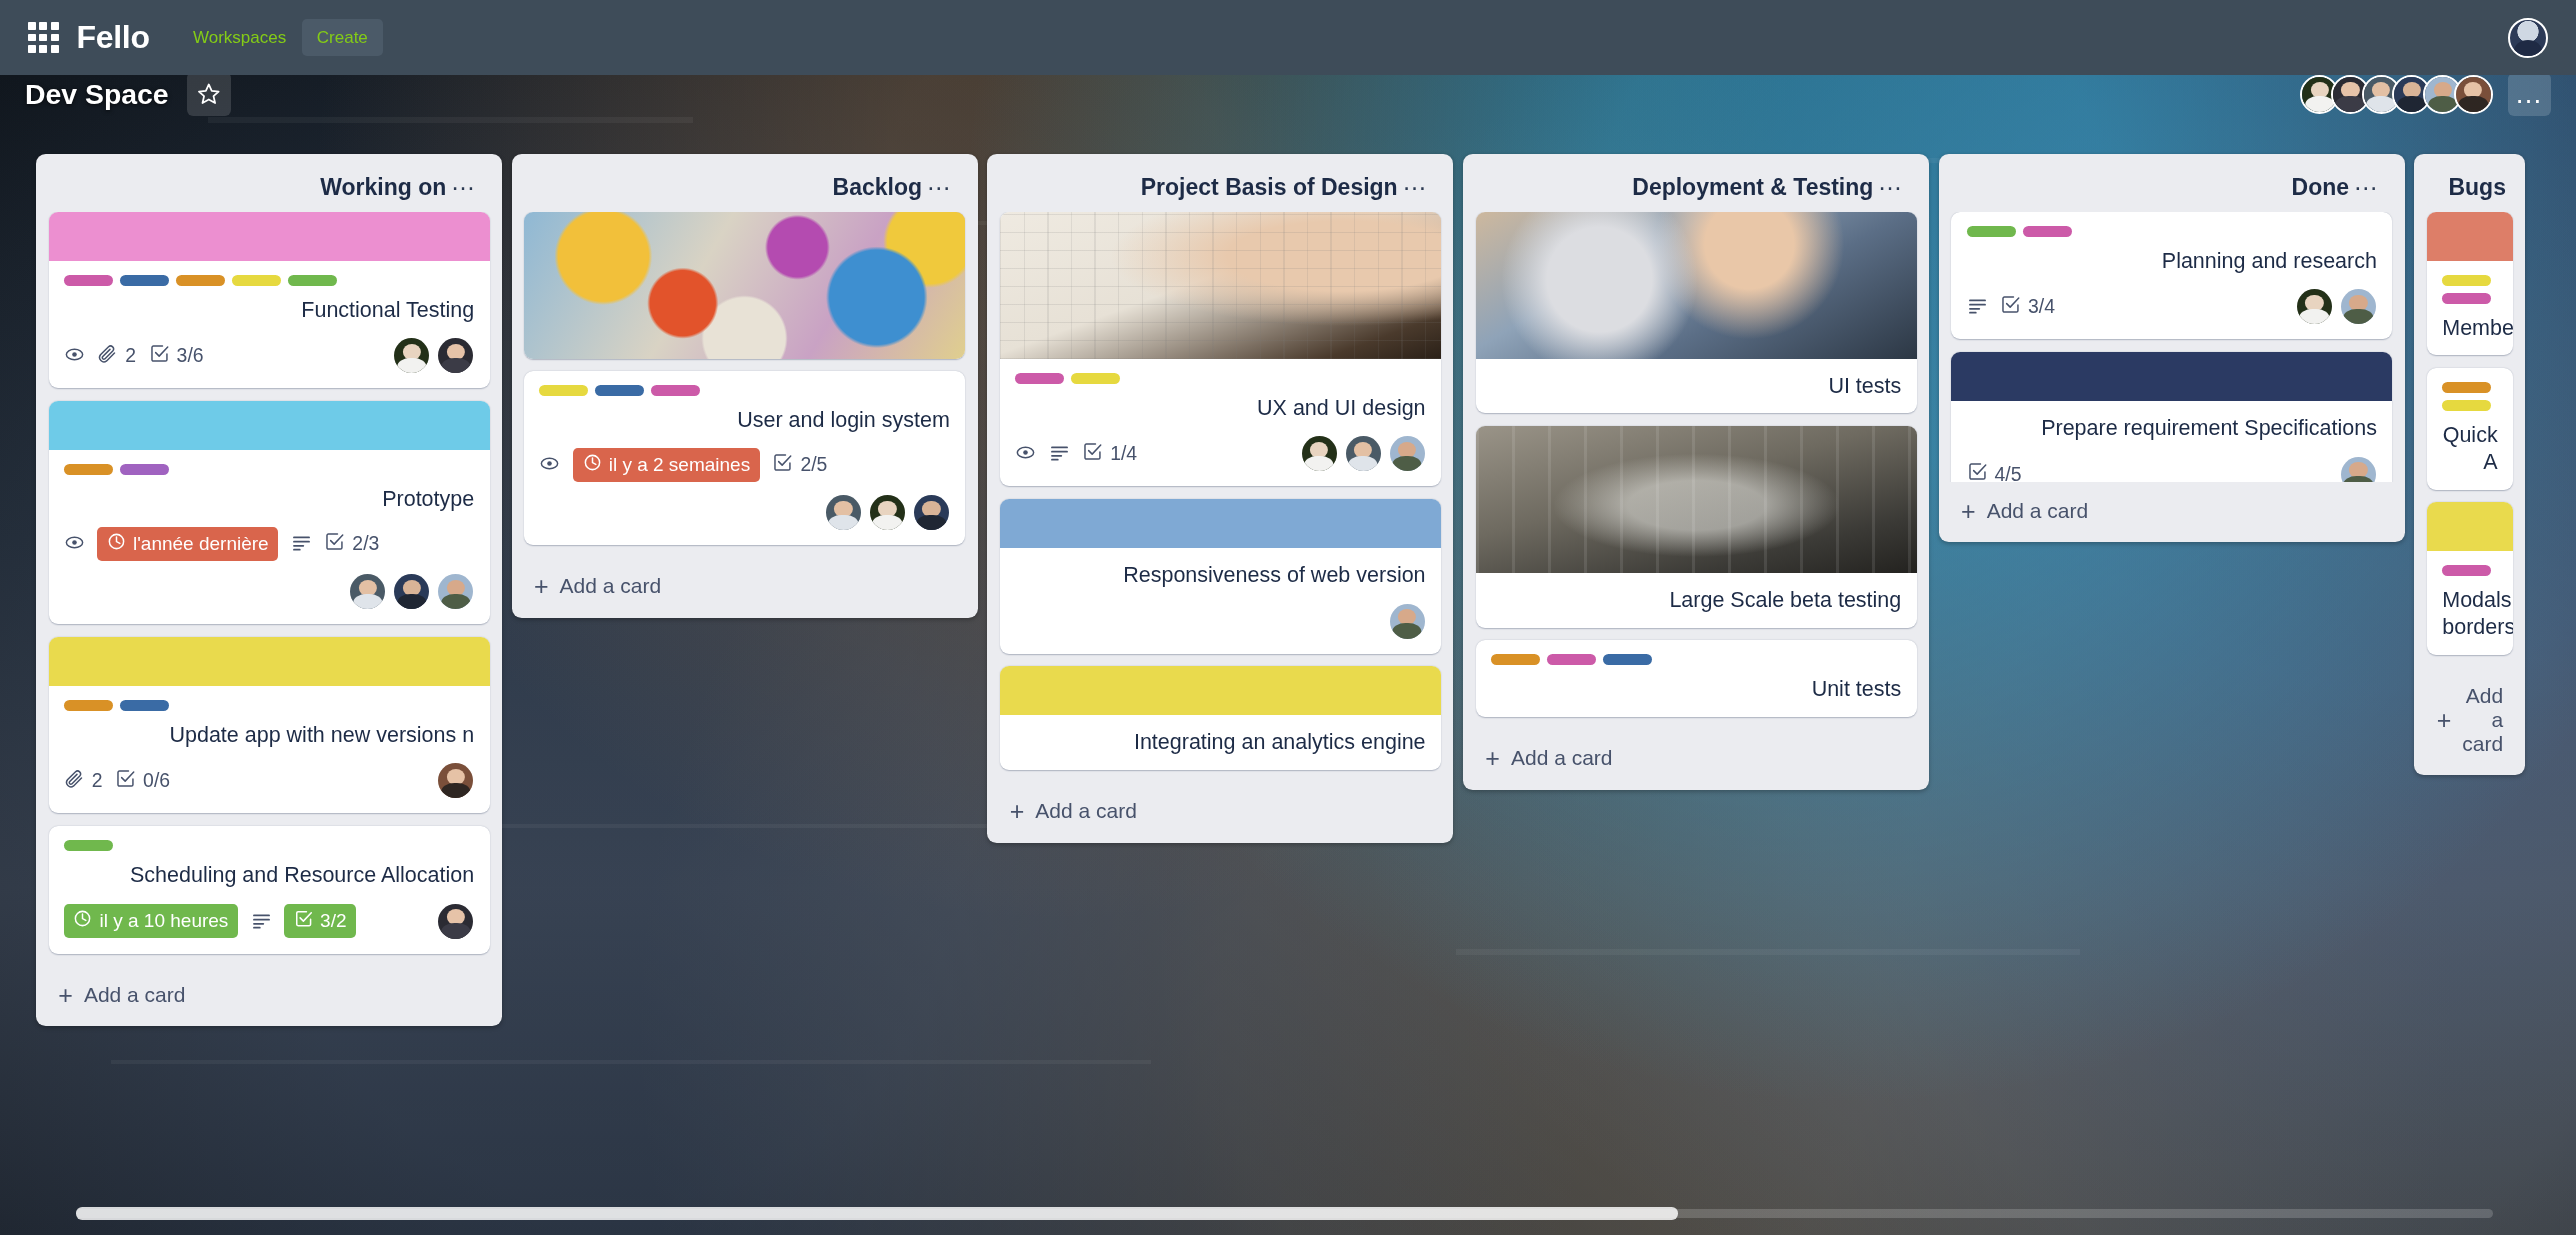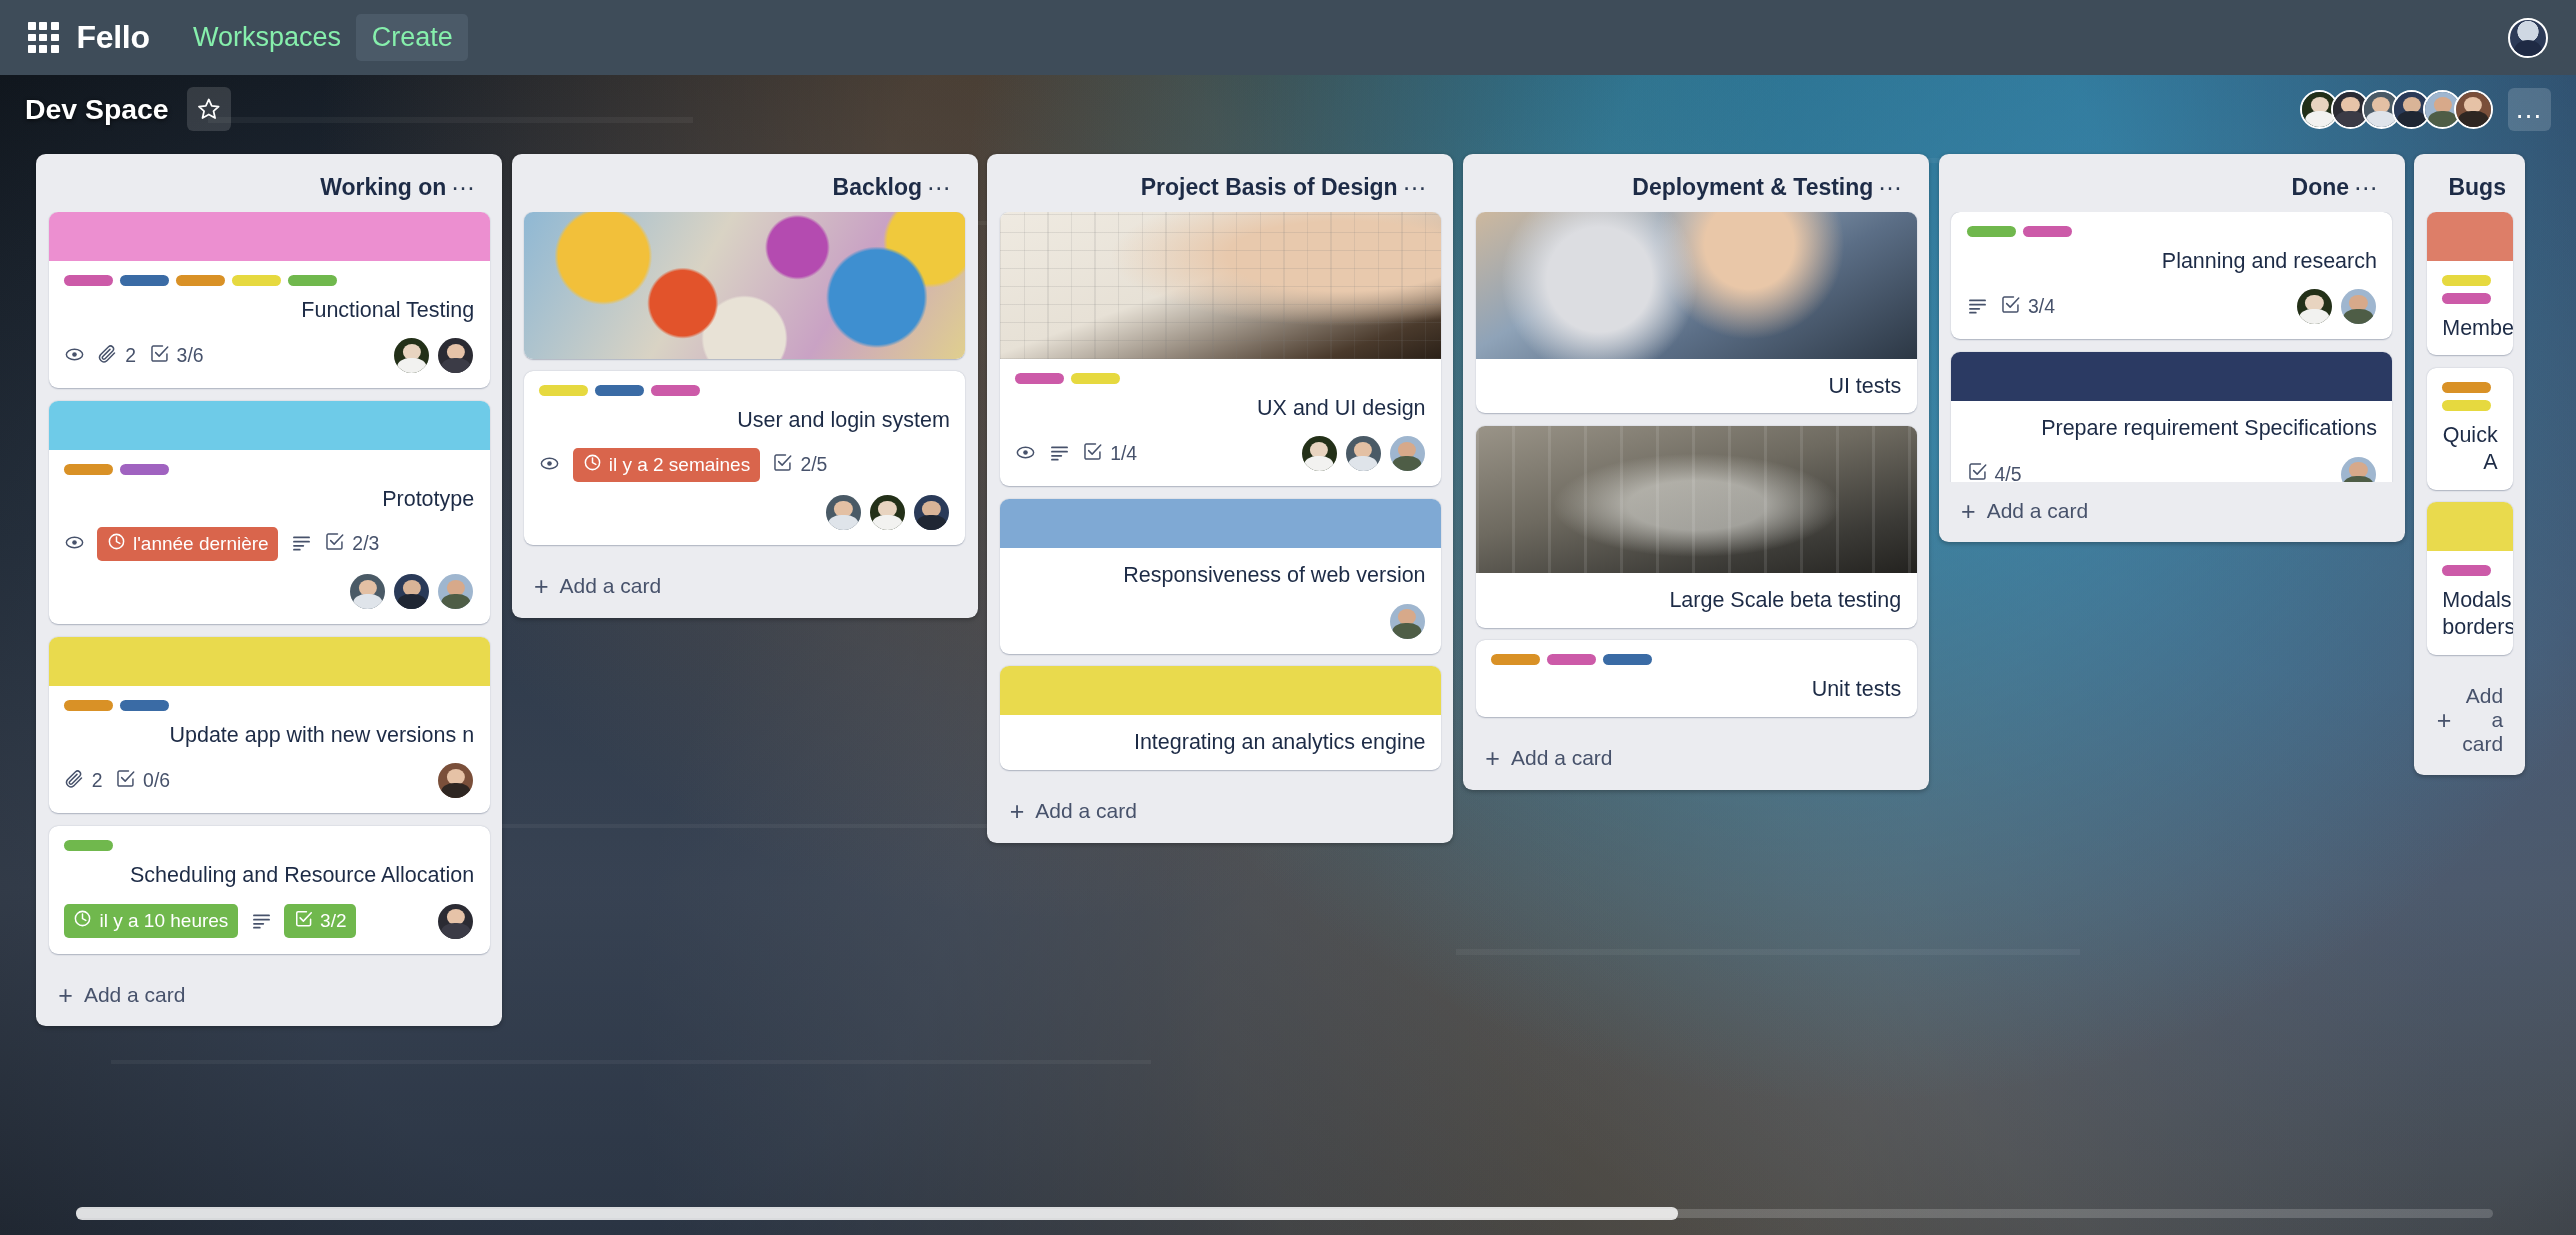--- a/index.html
+++ b/index.html
@@ -14,21 +14,21 @@
   #topnav {
     height:75px; background:#3e4c59;
     display:flex; align-items:center; padding:0 28px;
     position:relative; z-index:40;
   }
   .grid-icon { width:30.5px; height:30.5px; display:grid;
     grid-template-columns:repeat(3,1fr); grid-template-rows:repeat(3,1fr);
     gap:3.5px; margin-right:18px; }
   .grid-icon i { background:#fff; border-radius:0.7px; display:block; }
   .brand { color:#fff; font-size:32px; font-weight:700; letter-spacing:-0.3px; margin-right:28px; }
-  .nav-link { color:#86efac; font-size:27px; padding:8.3px 15.3px; border-radius:4.9px; }
+  .nav-link { color:#84cc16; font-size:17px; padding:8.3px 15.3px; border-radius:4.9px; }
   .nav-link.boxed { background:#4b5a68; }
   .nav-spacer { flex:1; }
   .nav-avatar { width:40px; height:40px; border-radius:50%;
       background:radial-gradient(circle at 50% 32%, #cfd8e3 0 34%, #2c3a57 36% 100%);
       border:2.1px solid #ffffff; position:relative; overflow:hidden; }
   .nav-avatar::after { content:""; position:absolute; left:50%; top:56%;
       transform:translateX(-50%); width:78%; height:60%; border-radius:50% 50% 0 0; background:#1f2a44; }
 
   
   #board-bg {
@@ -40,21 +40,21 @@
       radial-gradient(circle at 24% 68%, rgba(80,100,130,.35) 0 16%, transparent 48%),
       radial-gradient(circle at 60% 82%, rgba(120,110,95,.40) 0 18%, transparent 50%),
       radial-gradient(circle at 88% 72%, rgba(150,140,120,.35) 0 15%, transparent 46%),
       linear-gradient(180deg,#10161d 0%,#1b232c 40%,#2a3039 70%,#171c23 100%);
     filter: blur(0px);
   }
   #board-bg .streak { position:absolute; background:rgba(255,255,255,.05); }
 
   
   #board-header {
-    position:absolute; top:75px; left:0; width:2576px; height:68px;
+    position:absolute; top:60px; left:0; width:2576px; height:68px;
     display:flex; align-items:center; padding:0 25px; z-index:20;
   }
   #board-title { color:#fff; font-size:28.4px; font-weight:700; text-shadow:0 1.4px 4.2px rgba(0,0,0,.7); }
   .star-btn { width:44px; height:44px; margin-left:18px; border-radius:6.2px;
     background:rgba(255,255,255,.14); display:flex; align-items:center; justify-content:center; }
   .hdr-right { margin-left:auto; display:flex; align-items:center; }
   .member-stack { display:flex; }
   .member-stack .av { width:39px; height:39px; border-radius:50%; margin-left:-8.3px;
      border:2.1px solid #fff; overflow:hidden; position:relative; }
   .more-btn { width:43px; height:43px; margin-left:15.3px; border-radius:6.2px;

